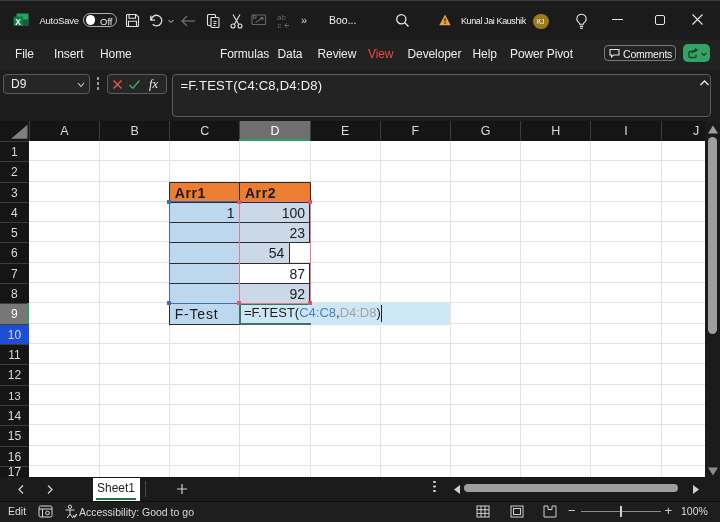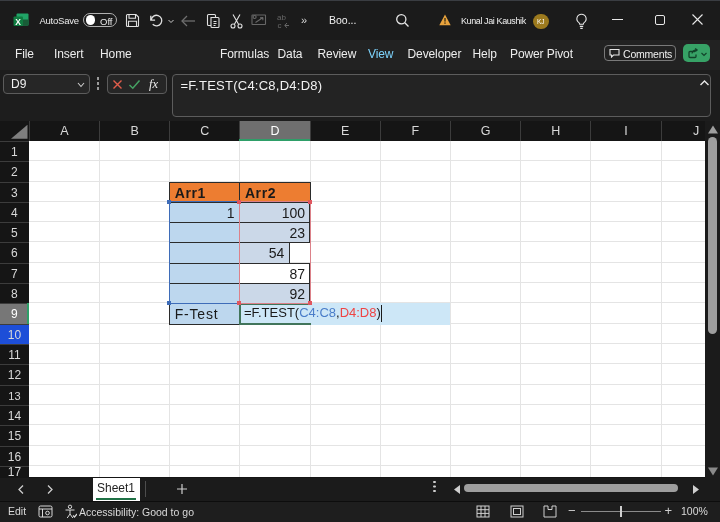--- a/index.html
+++ b/index.html
@@ -81,21 +81,21 @@
     <path d="M0.5 0.5 L10.5 10.5 M10.5 0.5 L0.5 10.5"></path>
   </svg>
 <div class="abs" style="left:0;top:40px;width:720px;height:30px;background:#222222;"></div>
 <div class="abs" style="left:15px;top:47px;font-size:12px;letter-spacing:-0.1px;color:#ededed;">File</div>
 <div class="abs" style="left:54px;top:47px;font-size:12px;letter-spacing:-0.1px;color:#ededed;">Insert</div>
 <div class="abs" style="left:100px;top:47px;font-size:12px;letter-spacing:-0.1px;color:#ededed;">Home</div>
 <div class="abs" style="left:145px;top:47px;font-size:12px;letter-spacing:-0.1px;color:#ededed;margin-top:26px;">Page Layout</div>
 <div class="abs" style="left:220px;top:47px;font-size:12px;letter-spacing:-0.1px;color:#ededed;">Formulas</div>
 <div class="abs" style="left:277.5px;top:47px;font-size:12px;letter-spacing:-0.1px;color:#ededed;">Data</div>
 <div class="abs" style="left:317.5px;top:47px;font-size:12px;letter-spacing:-0.1px;color:#ededed;">Review</div>
-<div class="abs" style="left:368px;top:47px;font-size:12px;letter-spacing:-0.1px;color:#7dd3fc;">View</div>
+<div class="abs" style="left:368px;top:47px;font-size:12px;letter-spacing:-0.1px;color:#ef4444;">View</div>
 <div class="abs" style="left:407.5px;top:47px;font-size:12px;letter-spacing:-0.1px;color:#ededed;">Developer</div>
 <div class="abs" style="left:472.5px;top:47px;font-size:12px;letter-spacing:-0.1px;color:#ededed;">Help</div>
 <div class="abs" style="left:510px;top:47px;font-size:12px;letter-spacing:-0.1px;color:#ededed;">Power Pivot</div>
 <div class="abs" style="left:603.5px;top:44.5px;width:72.5px;height:16.5px;border:1px solid #7a7a7a;border-radius:4px;"></div>
 <svg class="abs" style="left:609px;top:48px" width="11" height="10" viewBox="0 0 11 10" fill="none" stroke="#e6e6e6" stroke-width="1.1">
 <path d="M1 1.5 h9 v5.5 h-5.5 l-2 2 v-2 h-1.5 z"></path>
 </svg>
 <div class="abs" style="left:623px;top:47.5px;font-size:10.5px;letter-spacing:-0.2px;color:#f0f0f0;">Comments</div>
 <div class="abs" style="left:683px;top:43.5px;width:26.5px;height:18.5px;background:#37a266;border-radius:5px;"></div>
 <svg class="abs" style="left:686.5px;top:46.5px" width="12" height="12" viewBox="0 0 12 12" fill="none" stroke="#12432a" stroke-width="1.3">
@@ -191,21 +191,21 @@
 <div class="abs" style="left:239.4px;top:222.1px;width:71.1px;height:21.33px;background:#cbd8e8;border:1px solid #2b2b2b;font-size:14px;color:#1a1a1a;text-align:right;padding-right:4.5px;line-height:20.33px;">23</div>
 <div class="abs" style="left:169.2px;top:242.4px;width:70.8px;height:21.33px;background:#bdd7ee;border:1px solid #2b2b2b;font-size:14px;color:#1a1a1a;text-align:right;padding-right:4.5px;line-height:20.33px;"></div>
 <div class="abs" style="left:239.4px;top:242.4px;width:51px;height:21.33px;background:#cbd8e8;border:1px solid #2b2b2b;font-size:14px;color:#1a1a1a;text-align:right;padding-right:5px;line-height:20.33px;">54</div>
 <div class="abs" style="left:169.2px;top:262.8px;width:70.8px;height:21.33px;background:#bdd7ee;border:1px solid #2b2b2b;font-size:14px;color:#1a1a1a;text-align:right;padding-right:4.5px;line-height:20.33px;"></div>
 <div class="abs" style="left:239.4px;top:262.8px;width:71.1px;height:21.33px;background:#ffffff;border:1px solid #2b2b2b;font-size:14px;color:#1a1a1a;text-align:right;padding-right:4.5px;line-height:20.33px;">87</div>
 <div class="abs" style="left:169.2px;top:283.1px;width:70.8px;height:21.33px;background:#bdd7ee;border:1px solid #2b2b2b;font-size:14px;color:#1a1a1a;text-align:right;padding-right:4.5px;line-height:20.33px;"></div>
 <div class="abs" style="left:239.4px;top:283.1px;width:71.1px;height:21.33px;background:#cbd8e8;border:1px solid #2b2b2b;font-size:14px;color:#1a1a1a;text-align:right;padding-right:4.5px;line-height:20.33px;">92</div>
 <div class="abs" style="left:169.2px;top:303.4px;width:71.2px;height:21.33px;background:#bdd7ee;border:1px solid #2b2b2b;font-size:14px;letter-spacing:0.8px;color:#1a1a1a;text-align:left;padding-left:4.5px;line-height:20.33px;">F-Test</div>
 <div class="abs" style="left:239.4px;top:303.4px;width:210.6px;height:21.33px;background:#cde7f7;"></div>
 <div class="abs" style="left:239.4px;top:303.4px;width:71.2px;height:21.33px;border:2px solid #41755b;border-right:none;"></div>
-<div class="abs" style="left:243.9px;top:303.4px;font-size:13px;color:#1a1a1a;line-height:20.33px;">=F.TEST(<span style="color:#4a7dc9">C4:C8</span>,<span style="color:#ef4444">D4:D8</span>)</div>
+<div class="abs" style="left:243.9px;top:303.4px;font-size:13px;color:#1a1a1a;line-height:20.33px;">=F.TEST(<span style="color:#4a7dc9">C4:C8</span>,<span style="color:#a3a3a3">D4:D8</span>)</div>
 <div class="abs" style="left:381px;top:304.9px;width:1.2px;height:17.33px;background:#1a1a1a;"></div>
 <div class="abs" style="left:168.5px;top:201.1px;width:71.7px;height:103.1px;border:1.5px solid #3e6cb8;"></div>
 <div class="abs" style="left:238.8px;top:201.1px;width:72.0px;height:103.1px;border:1.5px solid #dc8189;"></div>
 <div class="abs" style="left:167.2px;top:199.8px;width:4px;height:4px;background:#3e6cb8;"></div>
 <div class="abs" style="left:167.2px;top:301.4px;width:4px;height:4px;background:#3e6cb8;"></div>
 <div class="abs" style="left:237.4px;top:199.8px;width:4px;height:4px;background:#e0565f;"></div>
 <div class="abs" style="left:307.6px;top:199.8px;width:4px;height:4px;background:#e0565f;"></div>
 <div class="abs" style="left:237.4px;top:301.4px;width:4px;height:4px;background:#e0565f;"></div>
 <div class="abs" style="left:307.6px;top:301.4px;width:4px;height:4px;background:#e0565f;"></div>
 <div class="abs" style="left:704.6px;top:120.5px;width:15.4px;height:357.0px;background:#1b1b1b;"></div>

